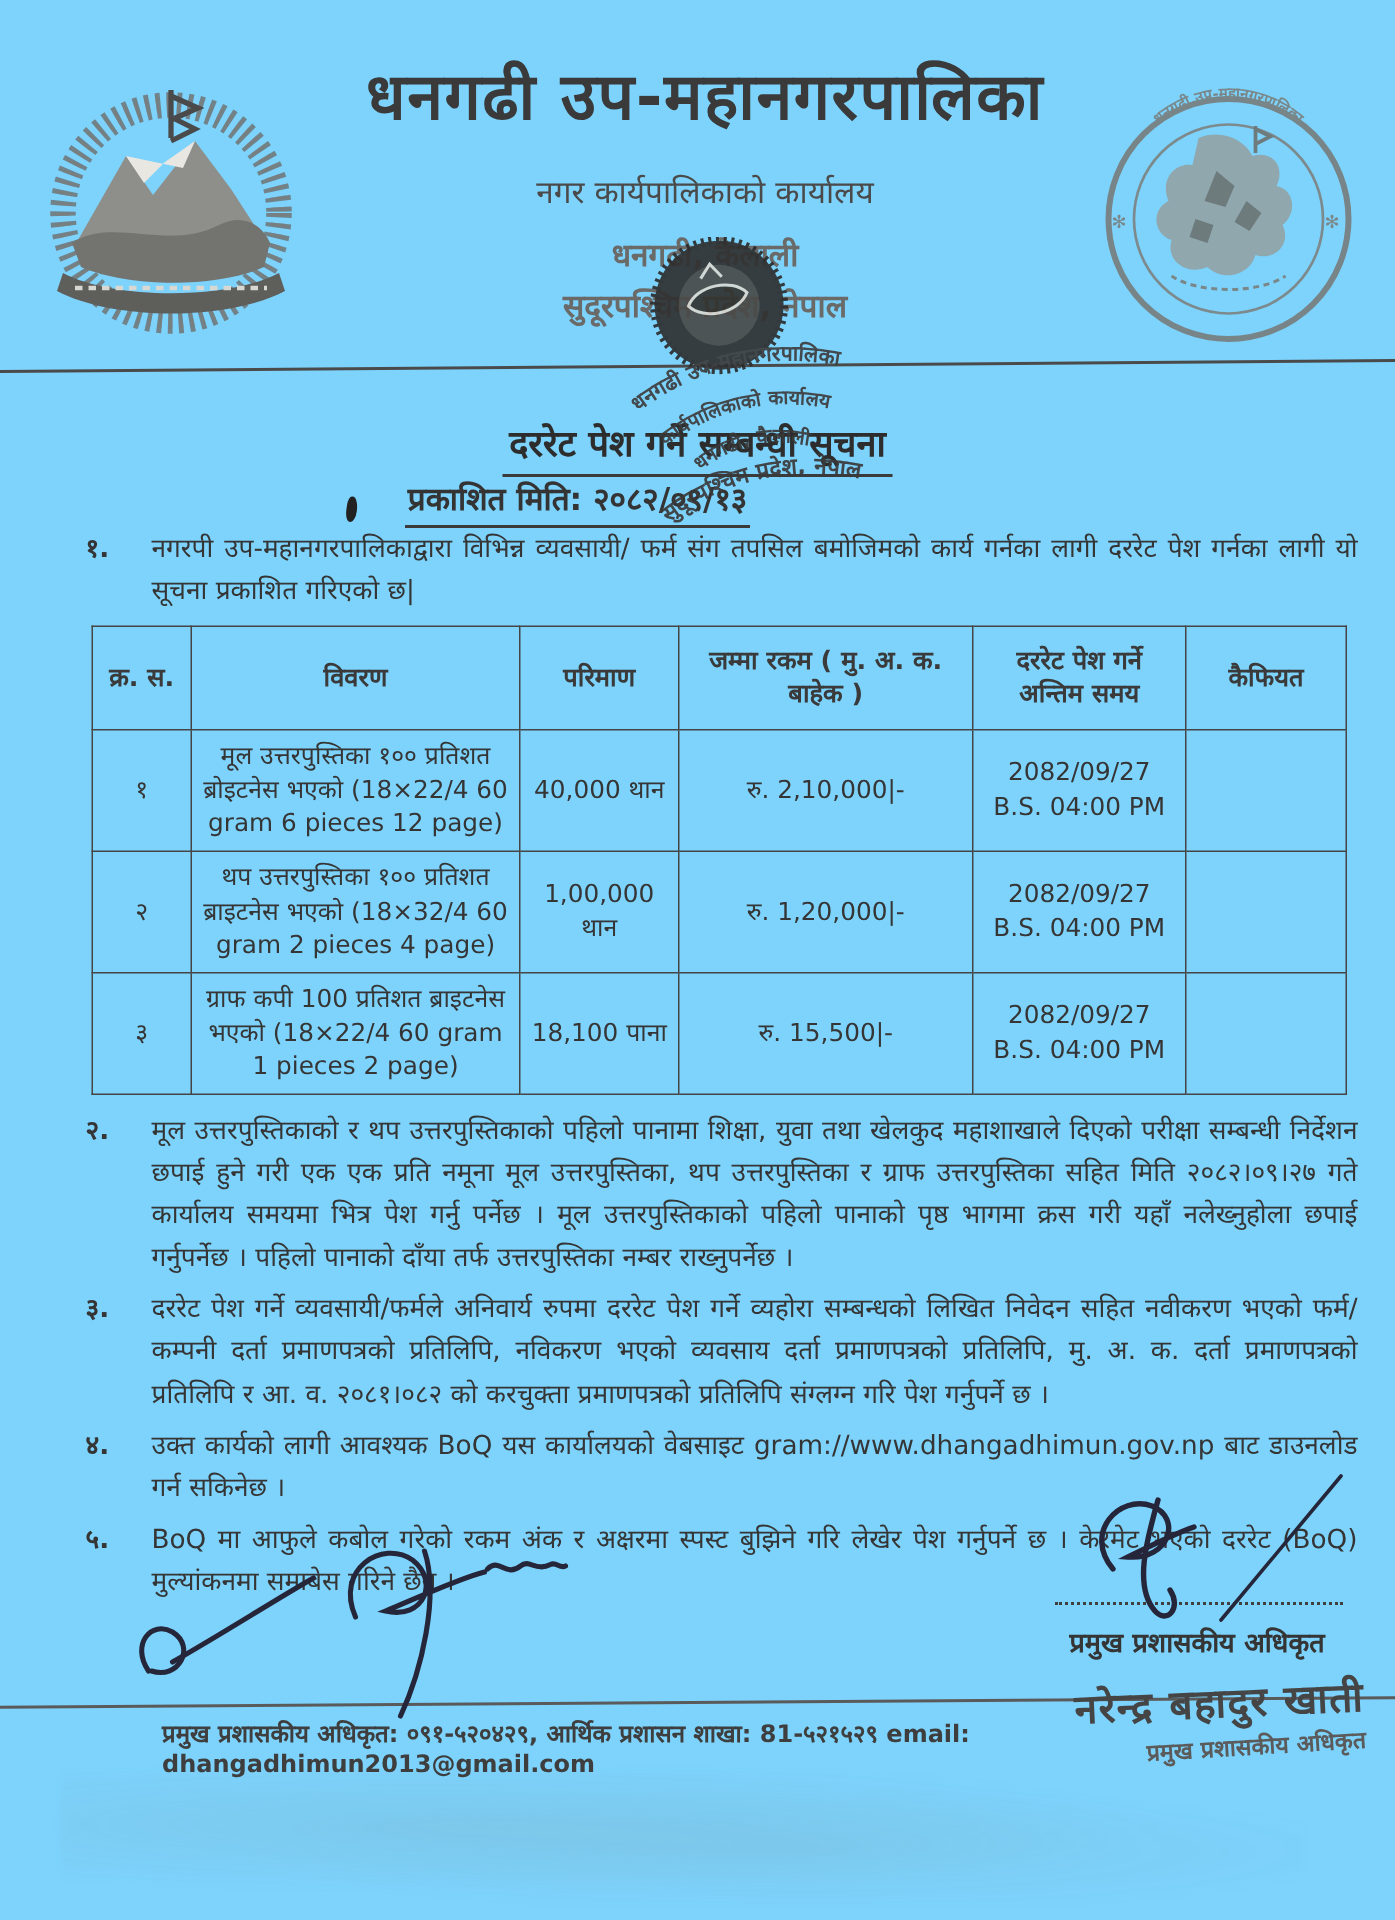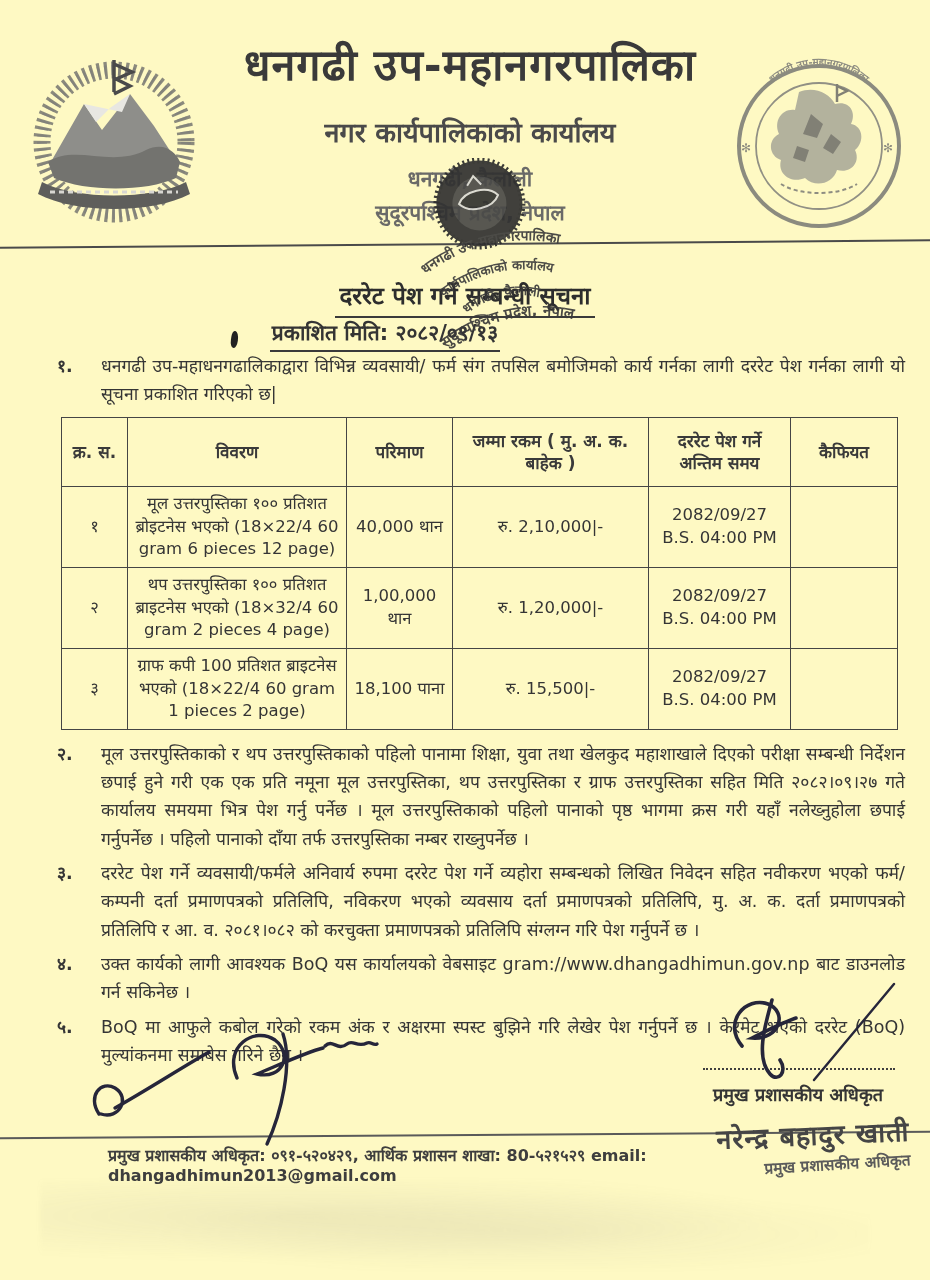--- a/index.html
+++ b/index.html
@@ -1,32 +1,32 @@
 <!DOCTYPE html>
 <html><head>
 <meta charset="utf-8">
 <style>
   html,body{margin:0;padding:0;background:#d8d6d0;}
   .page{
     position:relative;width:930px;height:1280px;margin:0 auto;
-    background:#fef9c3;overflow:hidden;
+    background:#7dd3fc;overflow:hidden;
     font-family:"DejaVu Sans","Liberation Sans",sans-serif;
     color:#333;
   }
   
   .scan-noise{position:absolute;left:40px;top:1180px;width:830px;height:90px;
     background:
       radial-gradient(ellipse at 30% 40%, rgba(120,120,115,.10), transparent 60%),
       radial-gradient(ellipse at 60% 60%, rgba(120,120,115,.08), transparent 55%);
     filter:blur(2px);pointer-events:none;}
   
   .emblem-left{position:absolute;left:26px;top:42px;width:176px;height:196px;}
   .head-center{position:absolute;left:170px;top:42px;width:600px;text-align:center;}
   .org-name{font-size:43px;font-weight:700;color:#3a3a3a;letter-spacing:1px;line-height:1.1;margin:0;}
-  .office-name{font-size:27px;font-weight:700;color:#4a4a4a;margin-top:24px;}
+  .office-name{font-size:21px;font-weight:400;color:#4a4a4a;margin-top:24px;}
   .addr1{font-size:21px;font-weight:600;color:#6a6a68;margin-top:14px;}
   .addr2{font-size:21px;font-weight:600;color:#6a6a68;margin-top:6px;}
   .seal-right{position:absolute;left:733px;top:56px;width:172px;height:178px;opacity:.85;}
   .office-stamp{position:absolute;left:380px;top:158px;width:225px;height:205px;z-index:3;opacity:.92;}
   .rule-top{position:absolute;left:-5px;top:243px;width:940px;height:2px;background:#4a4a4a;transform:rotate(-0.45deg);z-index:1;}
   .blot{position:absolute;left:231px;top:331px;width:7px;height:17px;background:#222;border-radius:40% 60% 50% 50%;transform:rotate(8deg);}
   
   .title-wrap{position:absolute;left:0;top:278px;width:930px;text-align:center;z-index:2;}
   .notice-title{display:inline-block;font-size:24px;font-weight:700;color:#2d2d2d;
     border-bottom:2.5px solid #3a3a3a;padding:0 4px 5px;}
@@ -140,21 +140,21 @@
     <span class="notice-title">दररेट पेश गर्ने सम्बन्धी सूचना</span>
   </div>
   <div class="date-wrap">
     <span class="pub-date">प्रकाशित मिति: २०८२/०९/१३</span>
   </div>
 
   <div class="content">
 
     <div class="item">
       <span class="num">१.</span>
-      <span class="txt">धनगढी उप-महाधनगढालिकाद्वारा विभिन्न व्यवसायी/ फर्म संग तपसिल बमोजिमको कार्य गर्नका लागी दररेट पेश गर्नका लागी यो सूचना प्रकाशित गरिएको छ|</span>
+      <span class="txt">नगरपी उप-महानगरपालिकाद्वारा विभिन्न व्यवसायी/ फर्म संग तपसिल बमोजिमको कार्य गर्नका लागी दररेट पेश गर्नका लागी यो सूचना प्रकाशित गरिएको छ|</span>
     </div>
 
     <table class="rates">
       <colgroup>
         <col style="width:66px">
           <col style="width:219px">
           <col style="width:106px">
         <col style="width:196px">
           <col style="width:142px">
           <col style="width:107px">
@@ -234,16 +234,16 @@
   </svg>
   <div class="sig-dots"></div>
   <div class="sig-title">प्रमुख प्रशासकीय अधिकृत</div>
 
   <div class="name-stamp">
     <div class="nm">नरेन्द्र बहादुर खाती</div>
     <div class="tt">प्रमुख प्रशासकीय अधिकृत</div>
   </div>
 
   <div class="rule-bottom"></div>
-  <div class="footer-text">प्रमुख प्रशासकीय अधिकृत: ०९१-५२०४२९, आर्थिक प्रशासन शाखा: 80-५२१५२९ email: dhangadhimun2013@gmail.com</div>
+  <div class="footer-text">प्रमुख प्रशासकीय अधिकृत: ०९१-५२०४२९, आर्थिक प्रशासन शाखा: 81-५२१५२९ email: dhangadhimun2013@gmail.com</div>
 
   <div class="scan-noise"></div>
 </div>
 
 </body></html>

